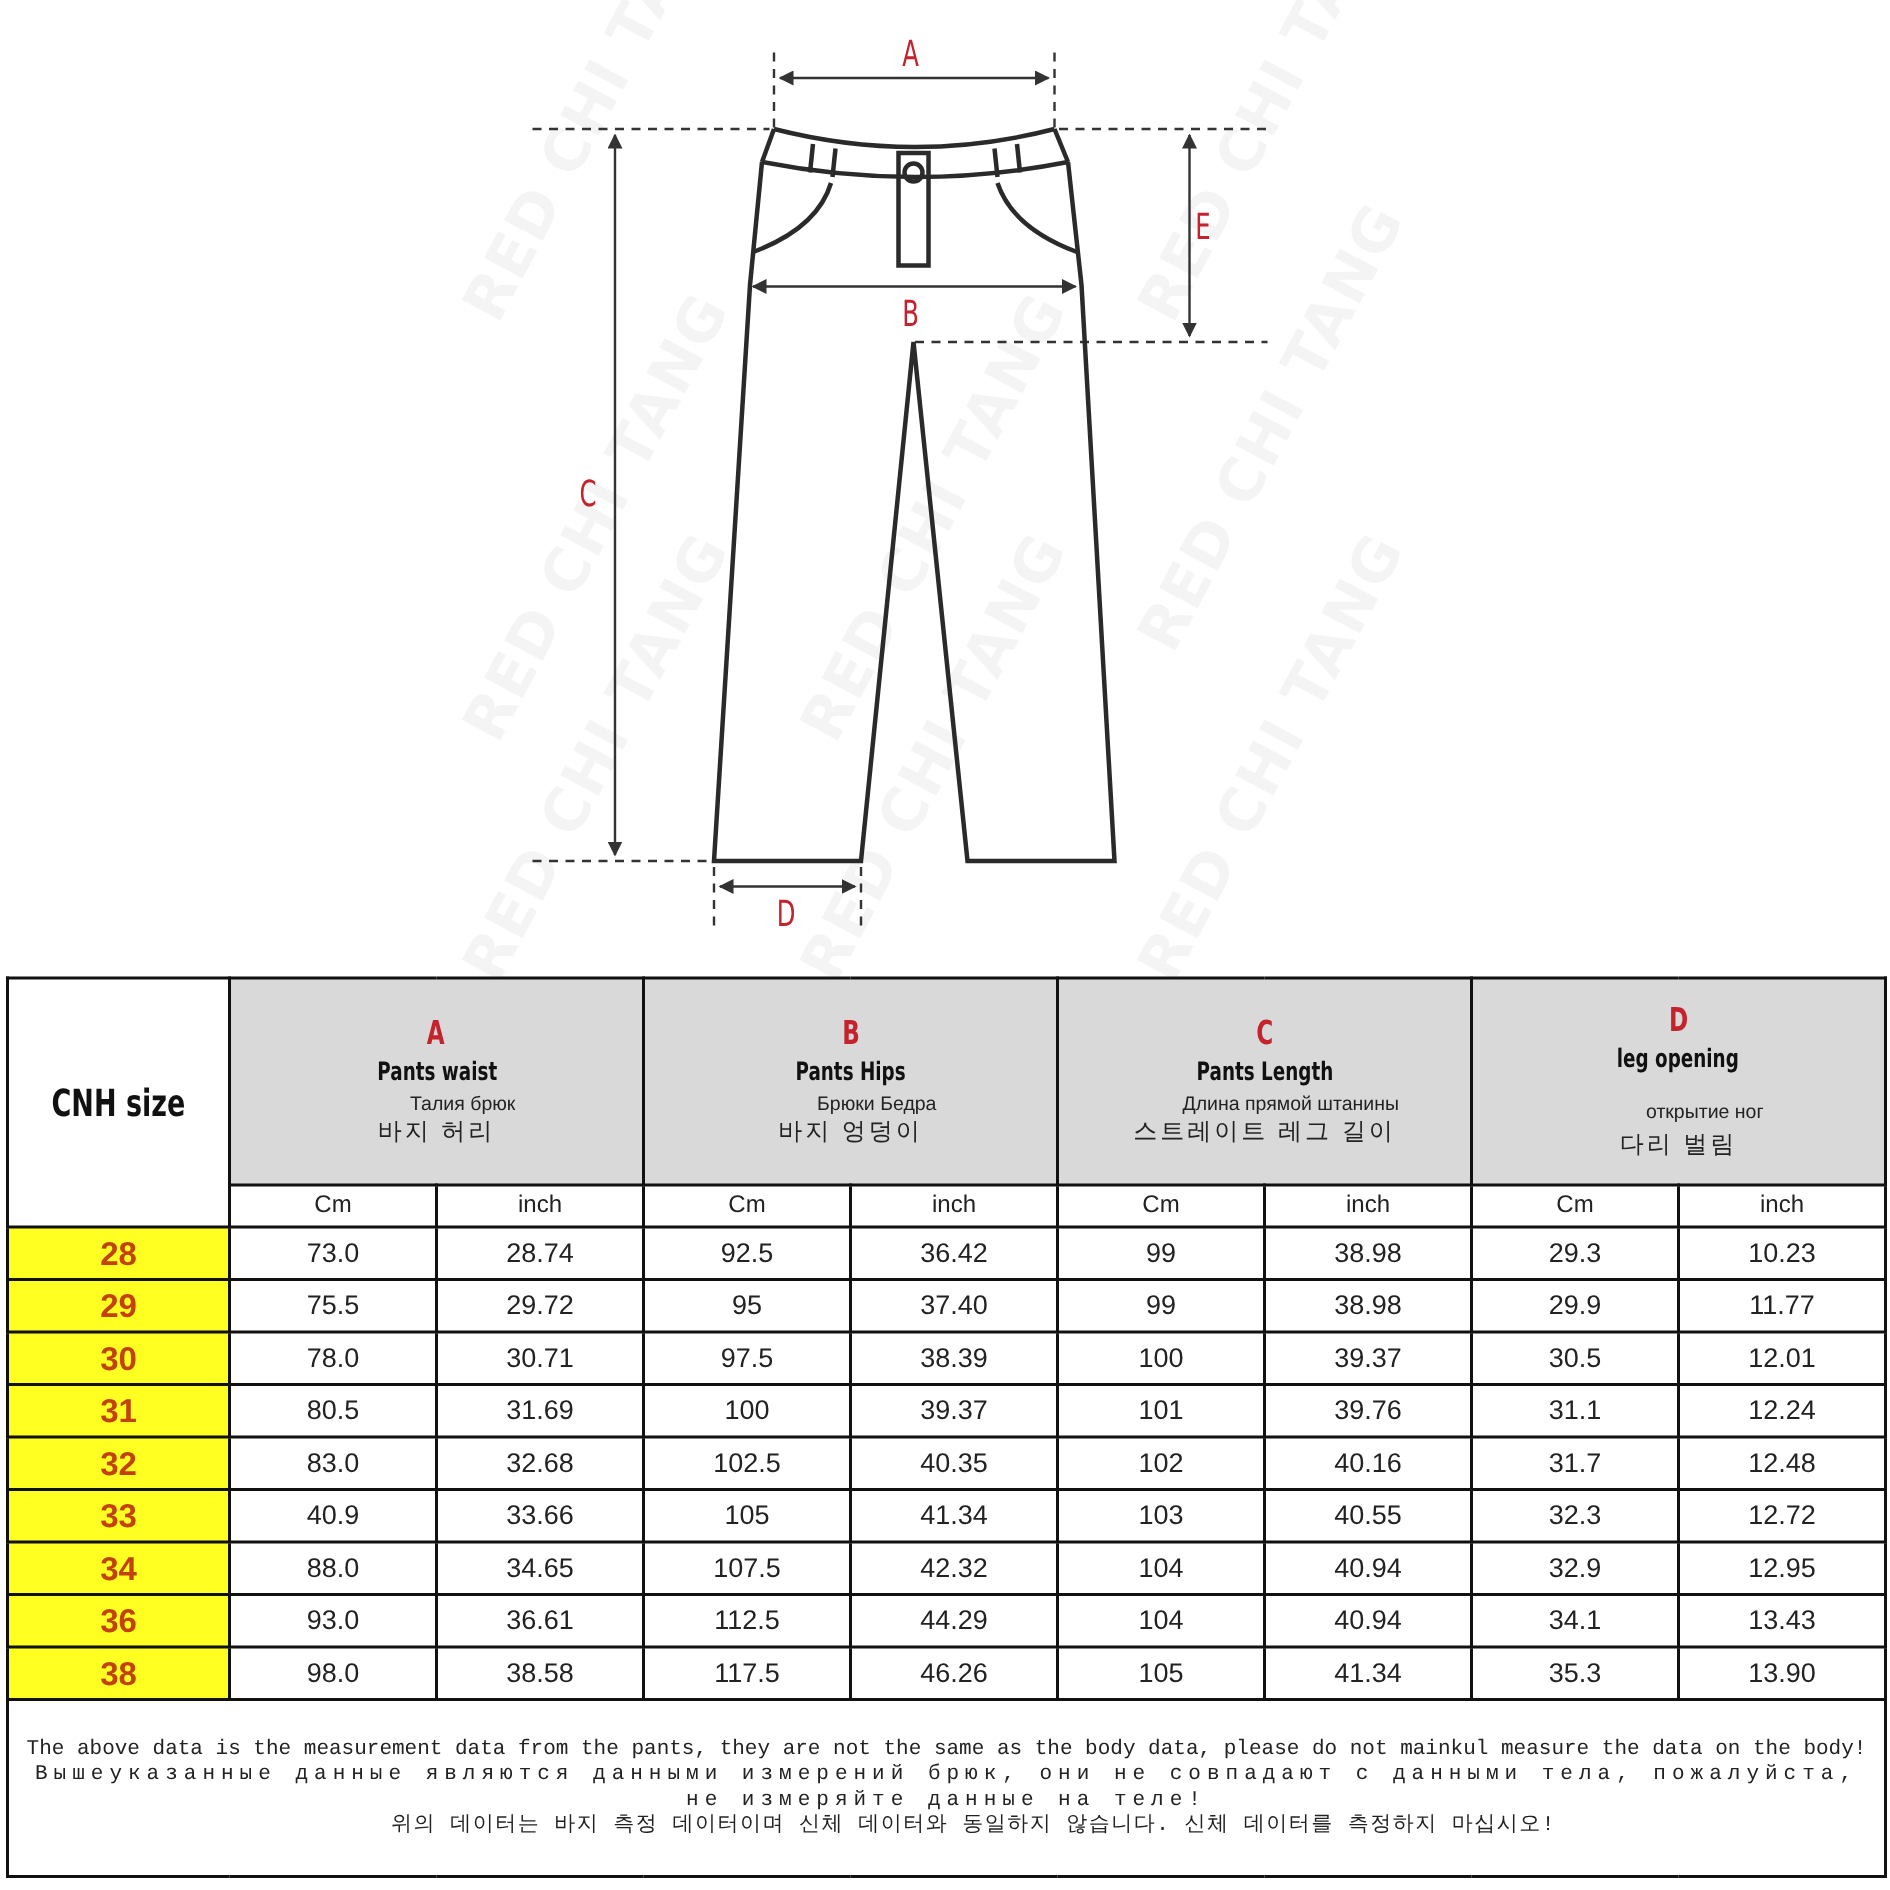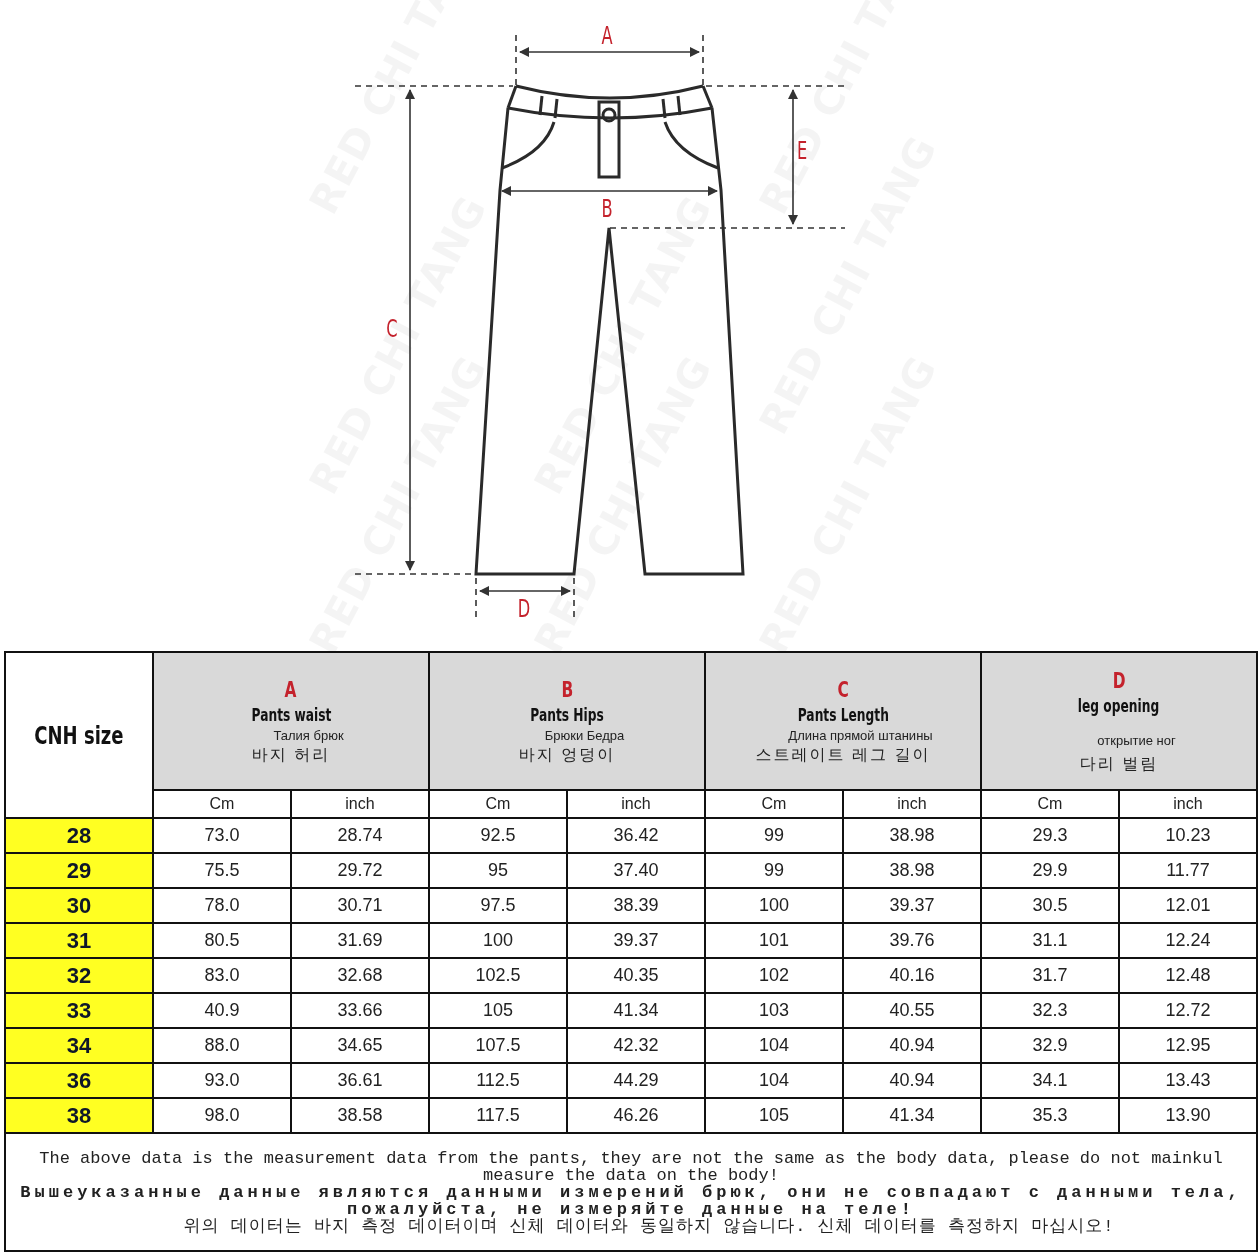--- a/index.html
+++ b/index.html
@@ -12,23 +12,23 @@
     table.size { position: absolute; left: 4px; top: 651px; width: 1253px; border-collapse: collapse; table-layout: fixed; }
     table.size td { border: 2px solid #111; text-align: center; padding: 0; color: #222; }
     .hdr-group { background: #d9d9d9; height: 136px; vertical-align: middle; }
     .letter { color: #c4222c; font-family: "DejaVu Sans", sans-serif; font-size: 22px; font-weight: bold; display: inline-block; transform: scaleX(0.7); line-height: 26px; }
     .title-en { font-family: "DejaVu Sans", sans-serif; font-weight: bold; font-size: 17px; display: inline-block; transform: scaleX(0.72); color: #111; line-height: 24px; white-space: nowrap; }
     .title-ru { font-size: 13px; color: #222; line-height: 18px; margin-left: 35px; }
     .title-ko { font-size: 16px; color: #222; letter-spacing: 2px; line-height: 20px; }
     .cnh { font-family: "DejaVu Sans", sans-serif; font-weight: bold; font-size: 25px; display: inline-block; transform: scaleX(0.72); color: #111; white-space: nowrap; }
     .unit { height: 26px; font-size: 16px; margin-left: 28px; }
     .row td { height: 33px; font-size: 18px; }
-    .row td.size-cell { background: #ffff22; font-weight: bold; font-size: 22px; color: #0f172a; }
-    .note-cell { height: 116px; font-family: "Liberation Mono", monospace; font-size: 17px; line-height: 17px; color: #111; }
-    .note-ru { letter-spacing: 4px; font-weight: bold; }
+    .row td.size-cell { background: #ffff22; font-weight: bold; font-size: 22px; color: #c2410c; }
+    .note-cell { height: 116px; font-family: "Liberation Mono", monospace; font-size: 14px; line-height: 17px; color: #111; }
+    .note-ru { letter-spacing: 4px; }
     .note-ko { letter-spacing: 1px; padding-left: 36px; }
   </style>
 </head>
 <body>
 
 <div class="diagram">
   <div class="watermark" style="left:300px; top:200px;">RED CHI TANG</div>
   <div class="watermark" style="left:750px; top:200px;">RED CHI TANG</div>
   <div class="watermark" style="left:300px; top:480px;">RED CHI TANG</div>
   <div class="watermark" style="left:525px; top:480px;">RED CHI TANG</div>

